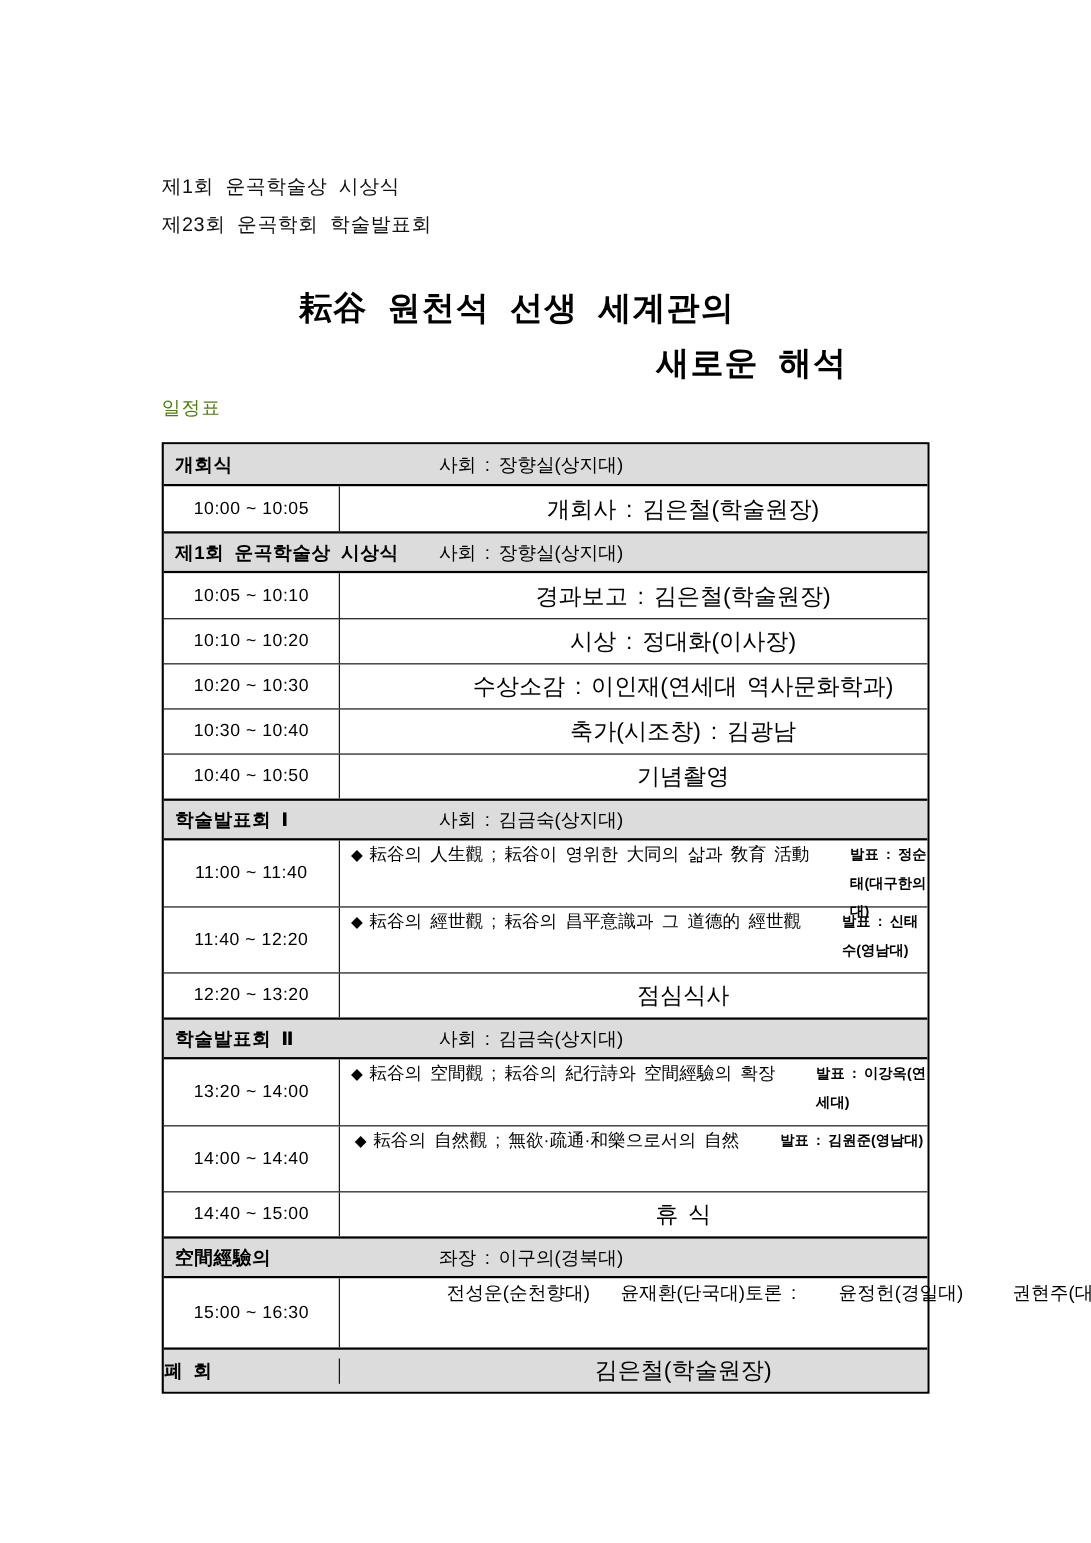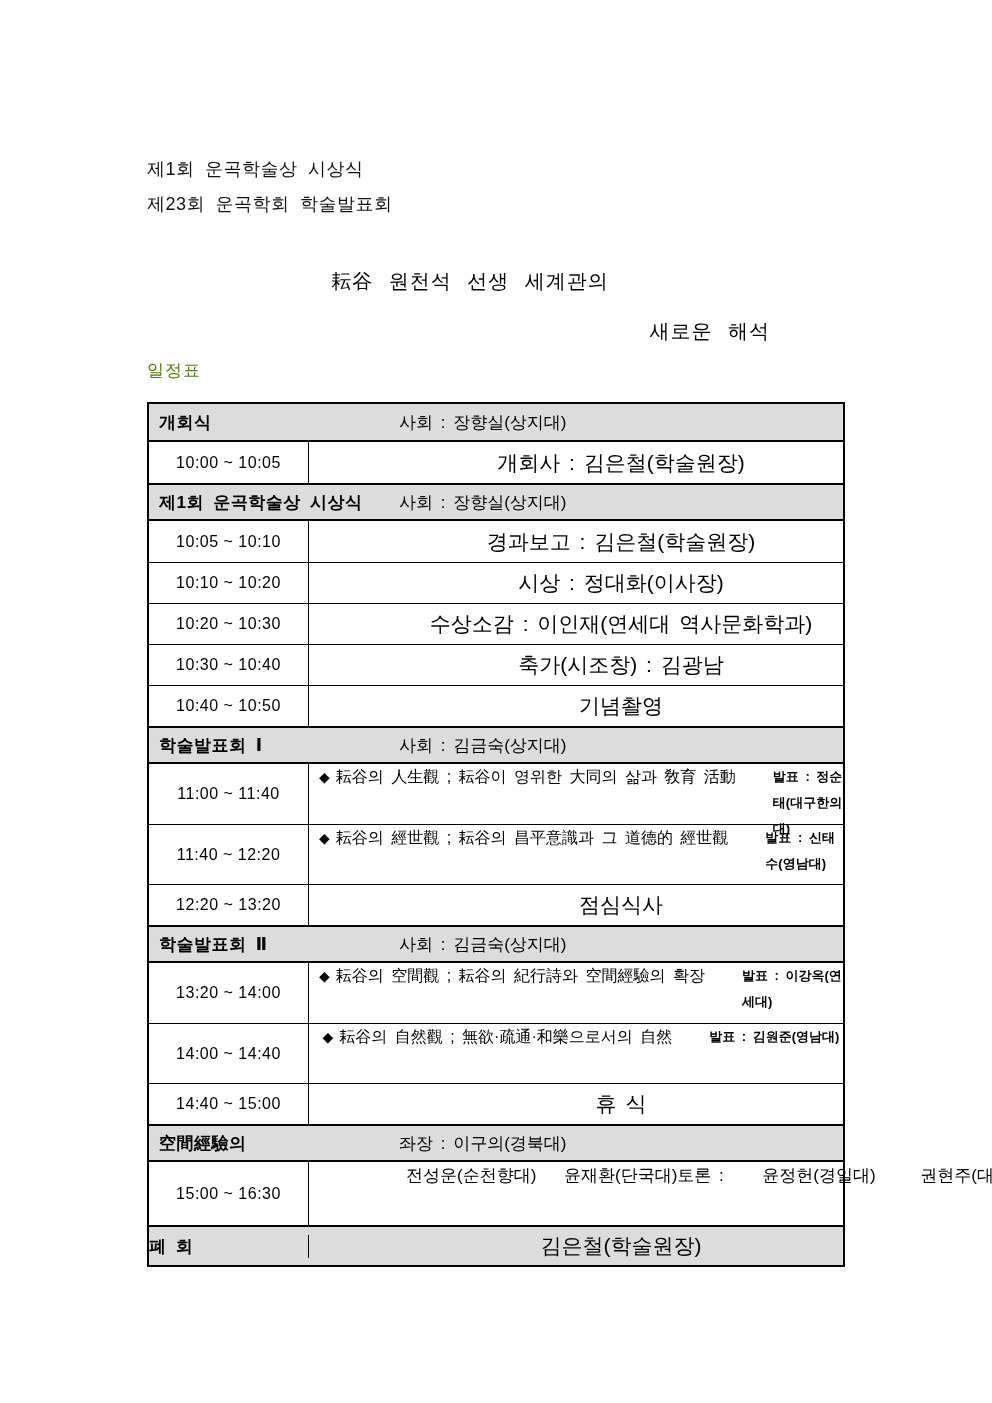--- a/index.html
+++ b/index.html
@@ -25,22 +25,22 @@
     line-height: 35px;
     color: #111111;
     word-spacing: 5px;
     letter-spacing: 0.5px;
   }
 
   .title-block {
     margin-top: 34px;
     margin-left: 23px;
     width: 600px;
-    font-weight: normal;
-    font-size: 20px;
+    font-weight: bold;
+    font-size: 30px;
     letter-spacing: 1px;
     word-spacing: 9px;
   }
   .title-line1 { text-align: center; line-height: 50px; }
   .title-line2 { text-align: right; line-height: 50px; }
 
   .sched-label {
     margin-top: 4px;
     font-size: 17px;
     line-height: 22px;

